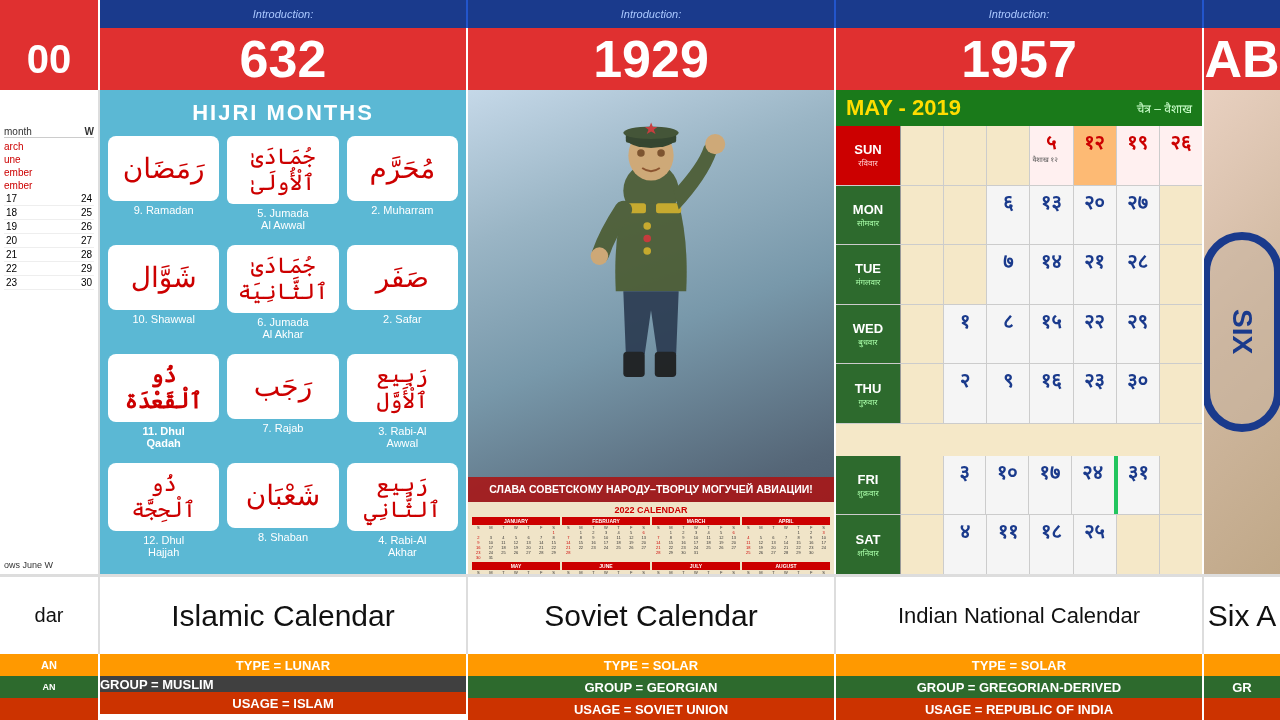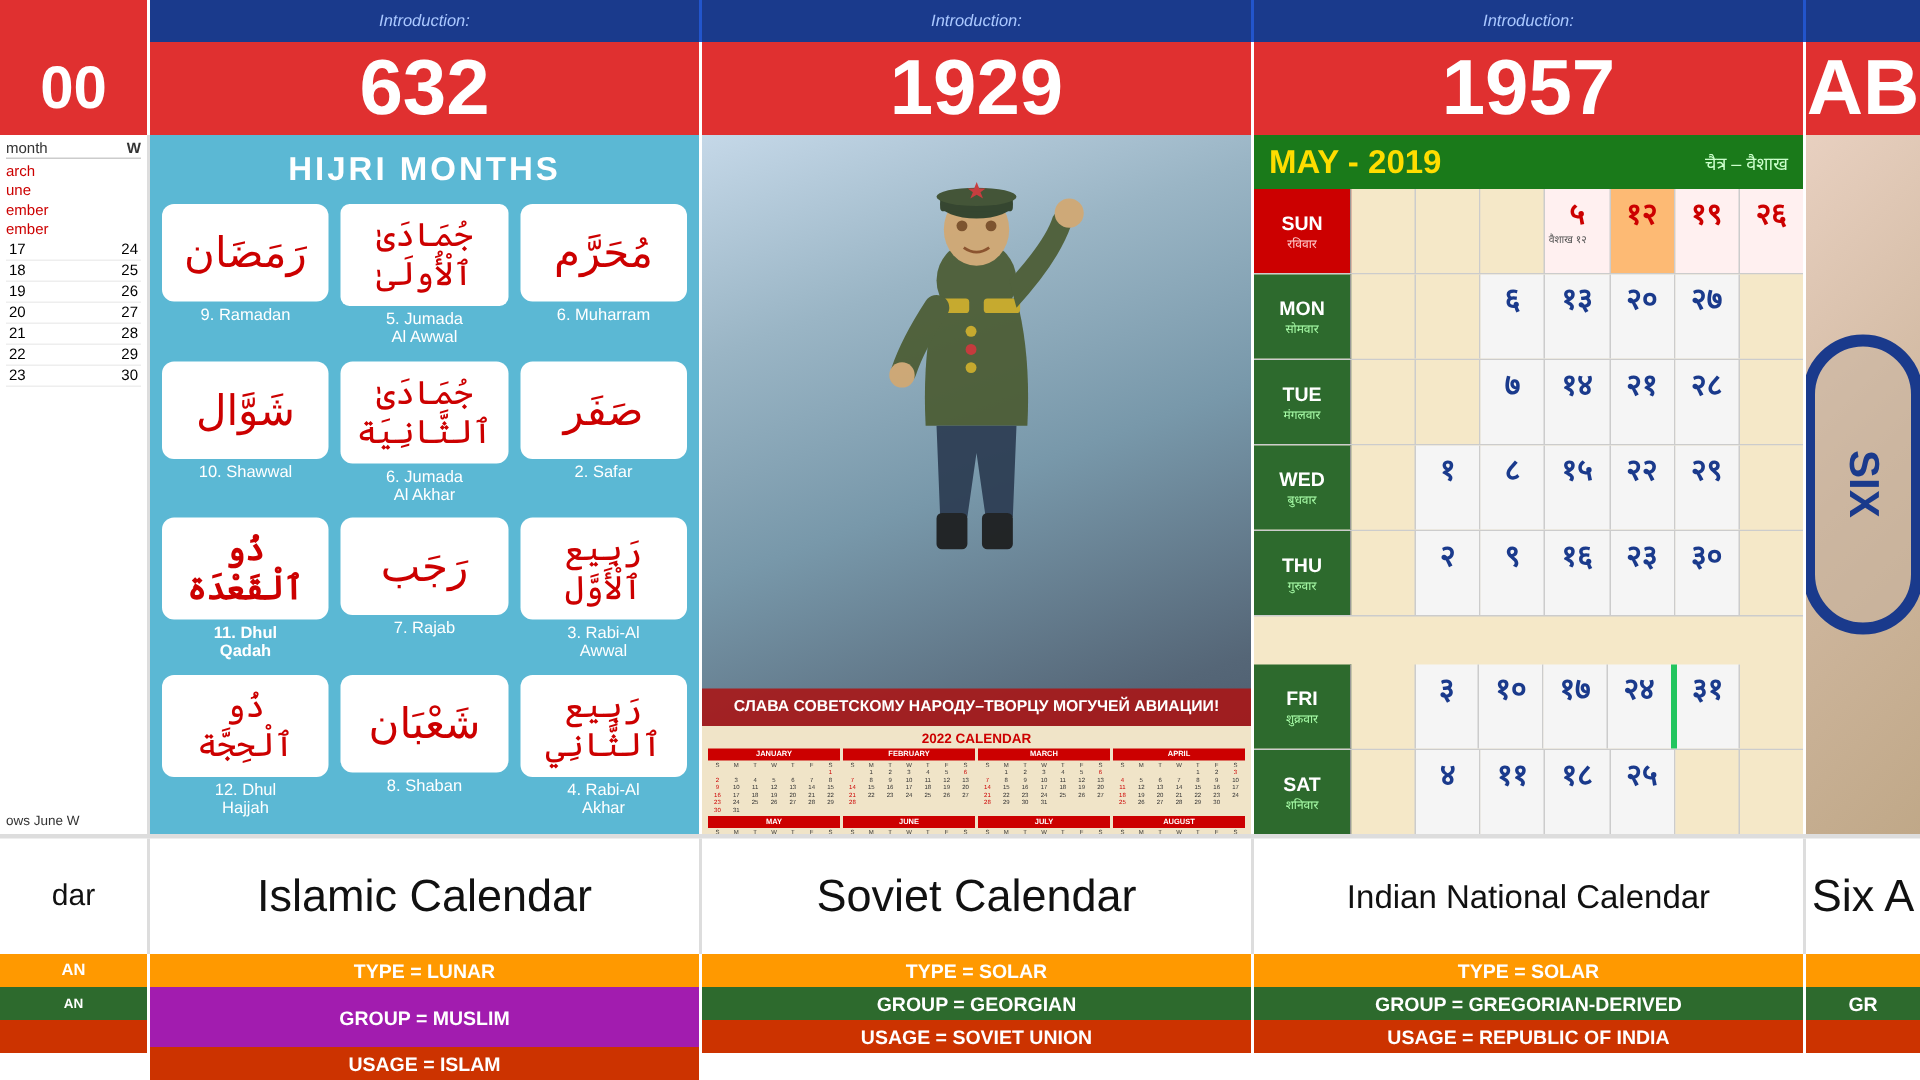--- a/index.html
+++ b/index.html
@@ -50,21 +50,21 @@
       <span style="font-size:52px;font-weight:bold;color:#fff;">1957</span>
     </div>
     <div style="flex:1;background:#e03030;display:flex;align-items:center;justify-content:center;">
       <span style="font-size:52px;font-weight:bold;color:#fff;">AB</span>
     </div>
   </div>
 
   <div style="display:flex;flex:1;overflow:hidden;">
 
     <div style="width:100px;background:#fff;border-right:2px solid #ddd;display:flex;flex-direction:column;padding:4px;overflow:hidden;flex-shrink:0;">
-      <div style="display:flex;justify-content:space-between;border-bottom:1px solid #ccc;margin-bottom:2px;">
+      <div style="display:flex;justify-content:space-between;border-bottom:1px solid #ccc;margin-bottom:2px;margin-top:32px;">
         <span style="font-size:10px;color:#333;">month</span>
         <span style="font-size:10px;font-weight:bold;color:#333;">W</span>
       </div>
       <div style="font-size:10px;color:#c00;padding:1px 0;"><span>arch</span></div>
       <div style="font-size:10px;color:#c00;padding:1px 0;"><span>une</span></div>
       <div style="font-size:10px;color:#c00;padding:1px 0;"><span>ember</span></div>
       <div style="font-size:10px;color:#c00;padding:1px 0;"><span>ember</span></div>
       <div style="display:flex;justify-content:space-between;font-size:10px;padding:1px 2px;border-bottom:1px solid #eee;">
           <span>17</span>
           <span>24</span>
@@ -103,21 +103,21 @@
         <div style="display:flex;flex-direction:column;align-items:center;">
           <div style="background:#fff;border-radius:8px;padding:8px;font-size:28px;color:#c00;text-align:center;width:100%;min-height:65px;display:flex;align-items:center;justify-content:center;">رَمَضَان</div>
           <div style="color:#fff;font-size:11px;text-align:center;margin-top:3px;">9. Ramadan</div>
         </div>
         <div style="display:flex;flex-direction:column;align-items:center;">
           <div style="background:#fff;border-radius:6px;padding:8px;font-size:22px;color:#c00;text-align:center;width:100%;min-height:65px;display:flex;align-items:center;justify-content:center;">جُمَادَىٰ ٱلْأُولَىٰ</div>
           <div style="color:#fff;font-size:11px;text-align:center;margin-top:3px;">5. Jumada<br>Al Awwal</div>
         </div>
         <div style="display:flex;flex-direction:column;align-items:center;">
           <div style="background:#fff;border-radius:8px;padding:8px;font-size:28px;color:#c00;text-align:center;width:100%;min-height:65px;display:flex;align-items:center;justify-content:center;">مُحَرَّم</div>
-          <div style="color:#fff;font-size:11px;text-align:center;margin-top:3px;">6. Muharram</div>
+          <div style="color:#fff;font-size:11px;text-align:center;margin-top:3px;">2. Muharram</div>
         </div>
 
         <div style="display:flex;flex-direction:column;align-items:center;">
           <div style="background:#fff;border-radius:8px;padding:8px;font-size:28px;color:#c00;text-align:center;width:100%;min-height:65px;display:flex;align-items:center;justify-content:center;">شَوَّال</div>
           <div style="color:#fff;font-size:11px;text-align:center;margin-top:3px;">10. Shawwal</div>
         </div>
         <div style="display:flex;flex-direction:column;align-items:center;">
           <div style="background:#fff;border-radius:8px;padding:8px;font-size:22px;color:#c00;text-align:center;width:100%;min-height:65px;display:flex;align-items:center;justify-content:center;">جُمَادَىٰ ٱلثَّانِيَة</div>
           <div style="color:#fff;font-size:11px;text-align:center;margin-top:3px;">6. Jumada<br>Al Akhar</div>
         </div>
@@ -673,21 +673,21 @@
       </div>
       <div style="height:22px;background:#cc3300;display:flex;align-items:center;justify-content:center;">
         <span style="font-size:9px;font-weight:bold;color:#fff;"></span>
       </div>
     </div>
 
     <div style="width:368px;display:flex;flex-direction:column;border-right:2px solid #fff;">
       <div style="height:22px;background:#ff9900;display:flex;align-items:center;justify-content:center;">
         <span style="font-size:13px;font-weight:bold;color:#fff;">TYPE = LUNAR</span>
       </div>
-      <div style="height:40px;background:#a21caf;display:flex;align-items:center;justify-content:center;">
+      <div style="height:16px;background:#404040;display:flex;align-items:center;">
         <span style="font-size:13px;font-weight:bold;color:#fff;">GROUP = MUSLIM</span>
       </div>
       <div style="height:22px;background:#cc3300;display:flex;align-items:center;justify-content:center;">
         <span style="font-size:13px;font-weight:bold;color:#fff;">USAGE = ISLAM</span>
       </div>
     </div>
 
     <div style="width:368px;display:flex;flex-direction:column;border-right:2px solid #fff;">
       <div style="height:22px;background:#ff9900;display:flex;align-items:center;justify-content:center;">
         <span style="font-size:13px;font-weight:bold;color:#fff;">TYPE = SOLAR</span>

